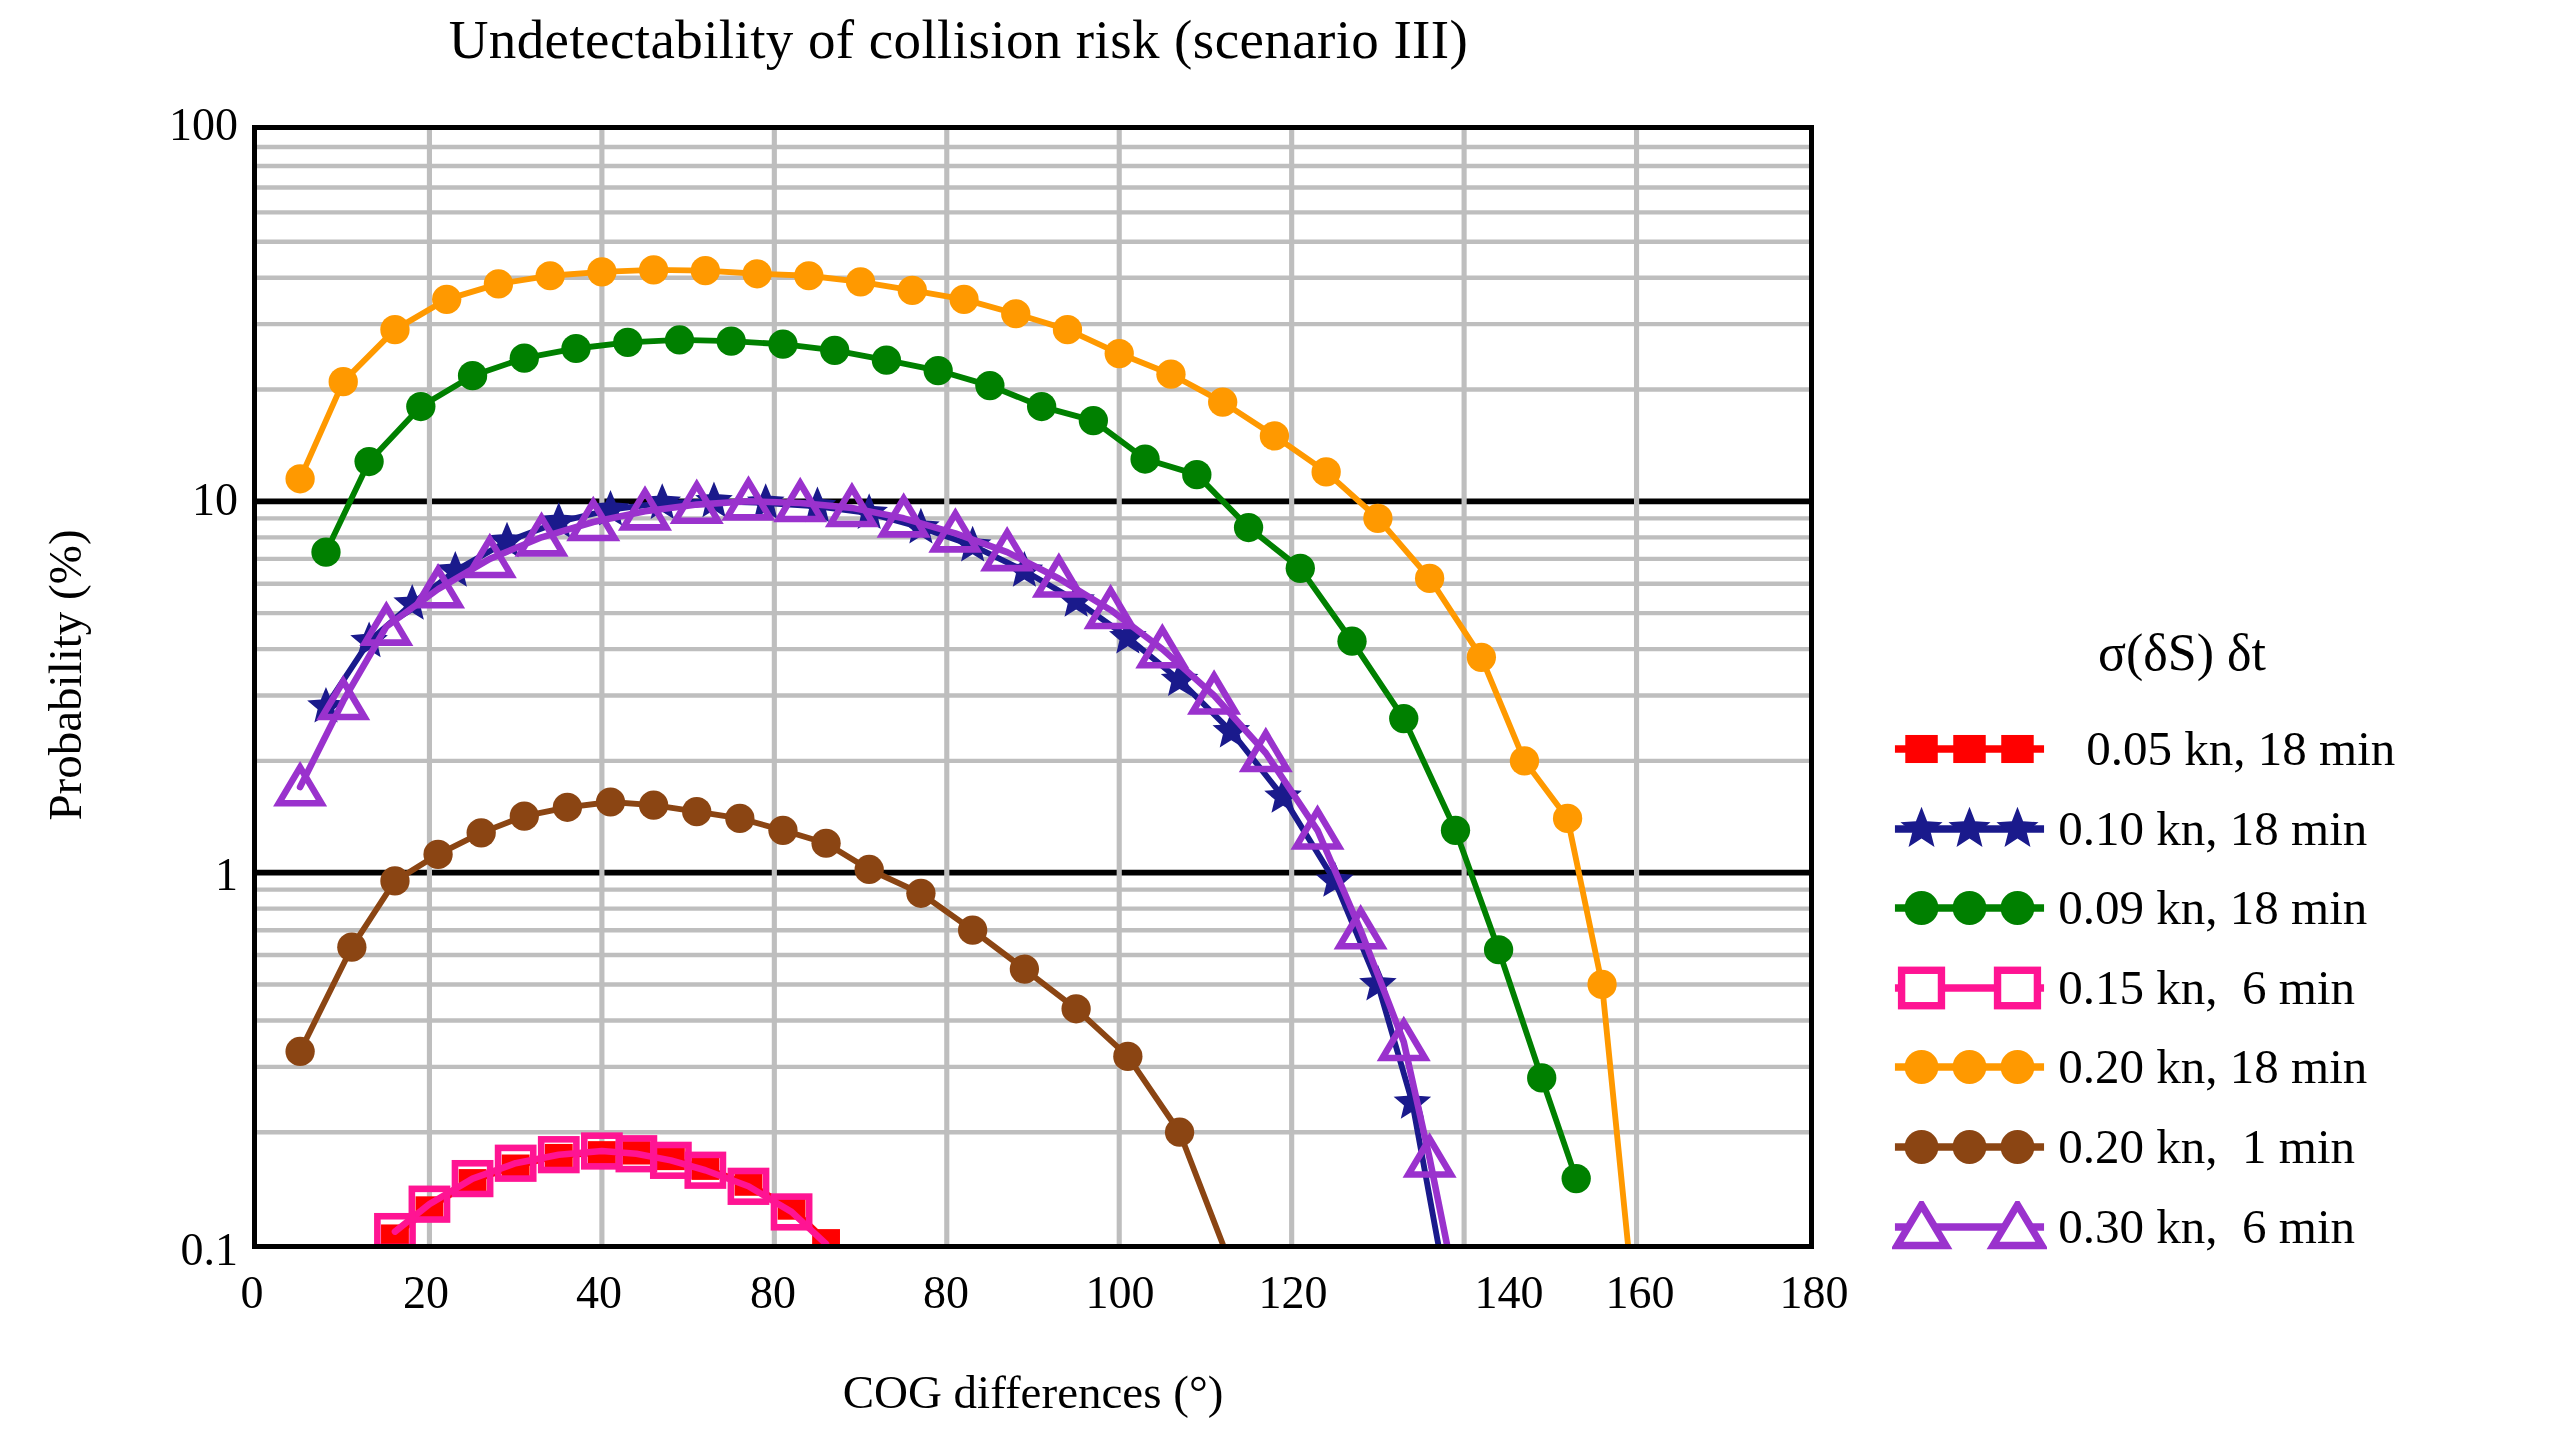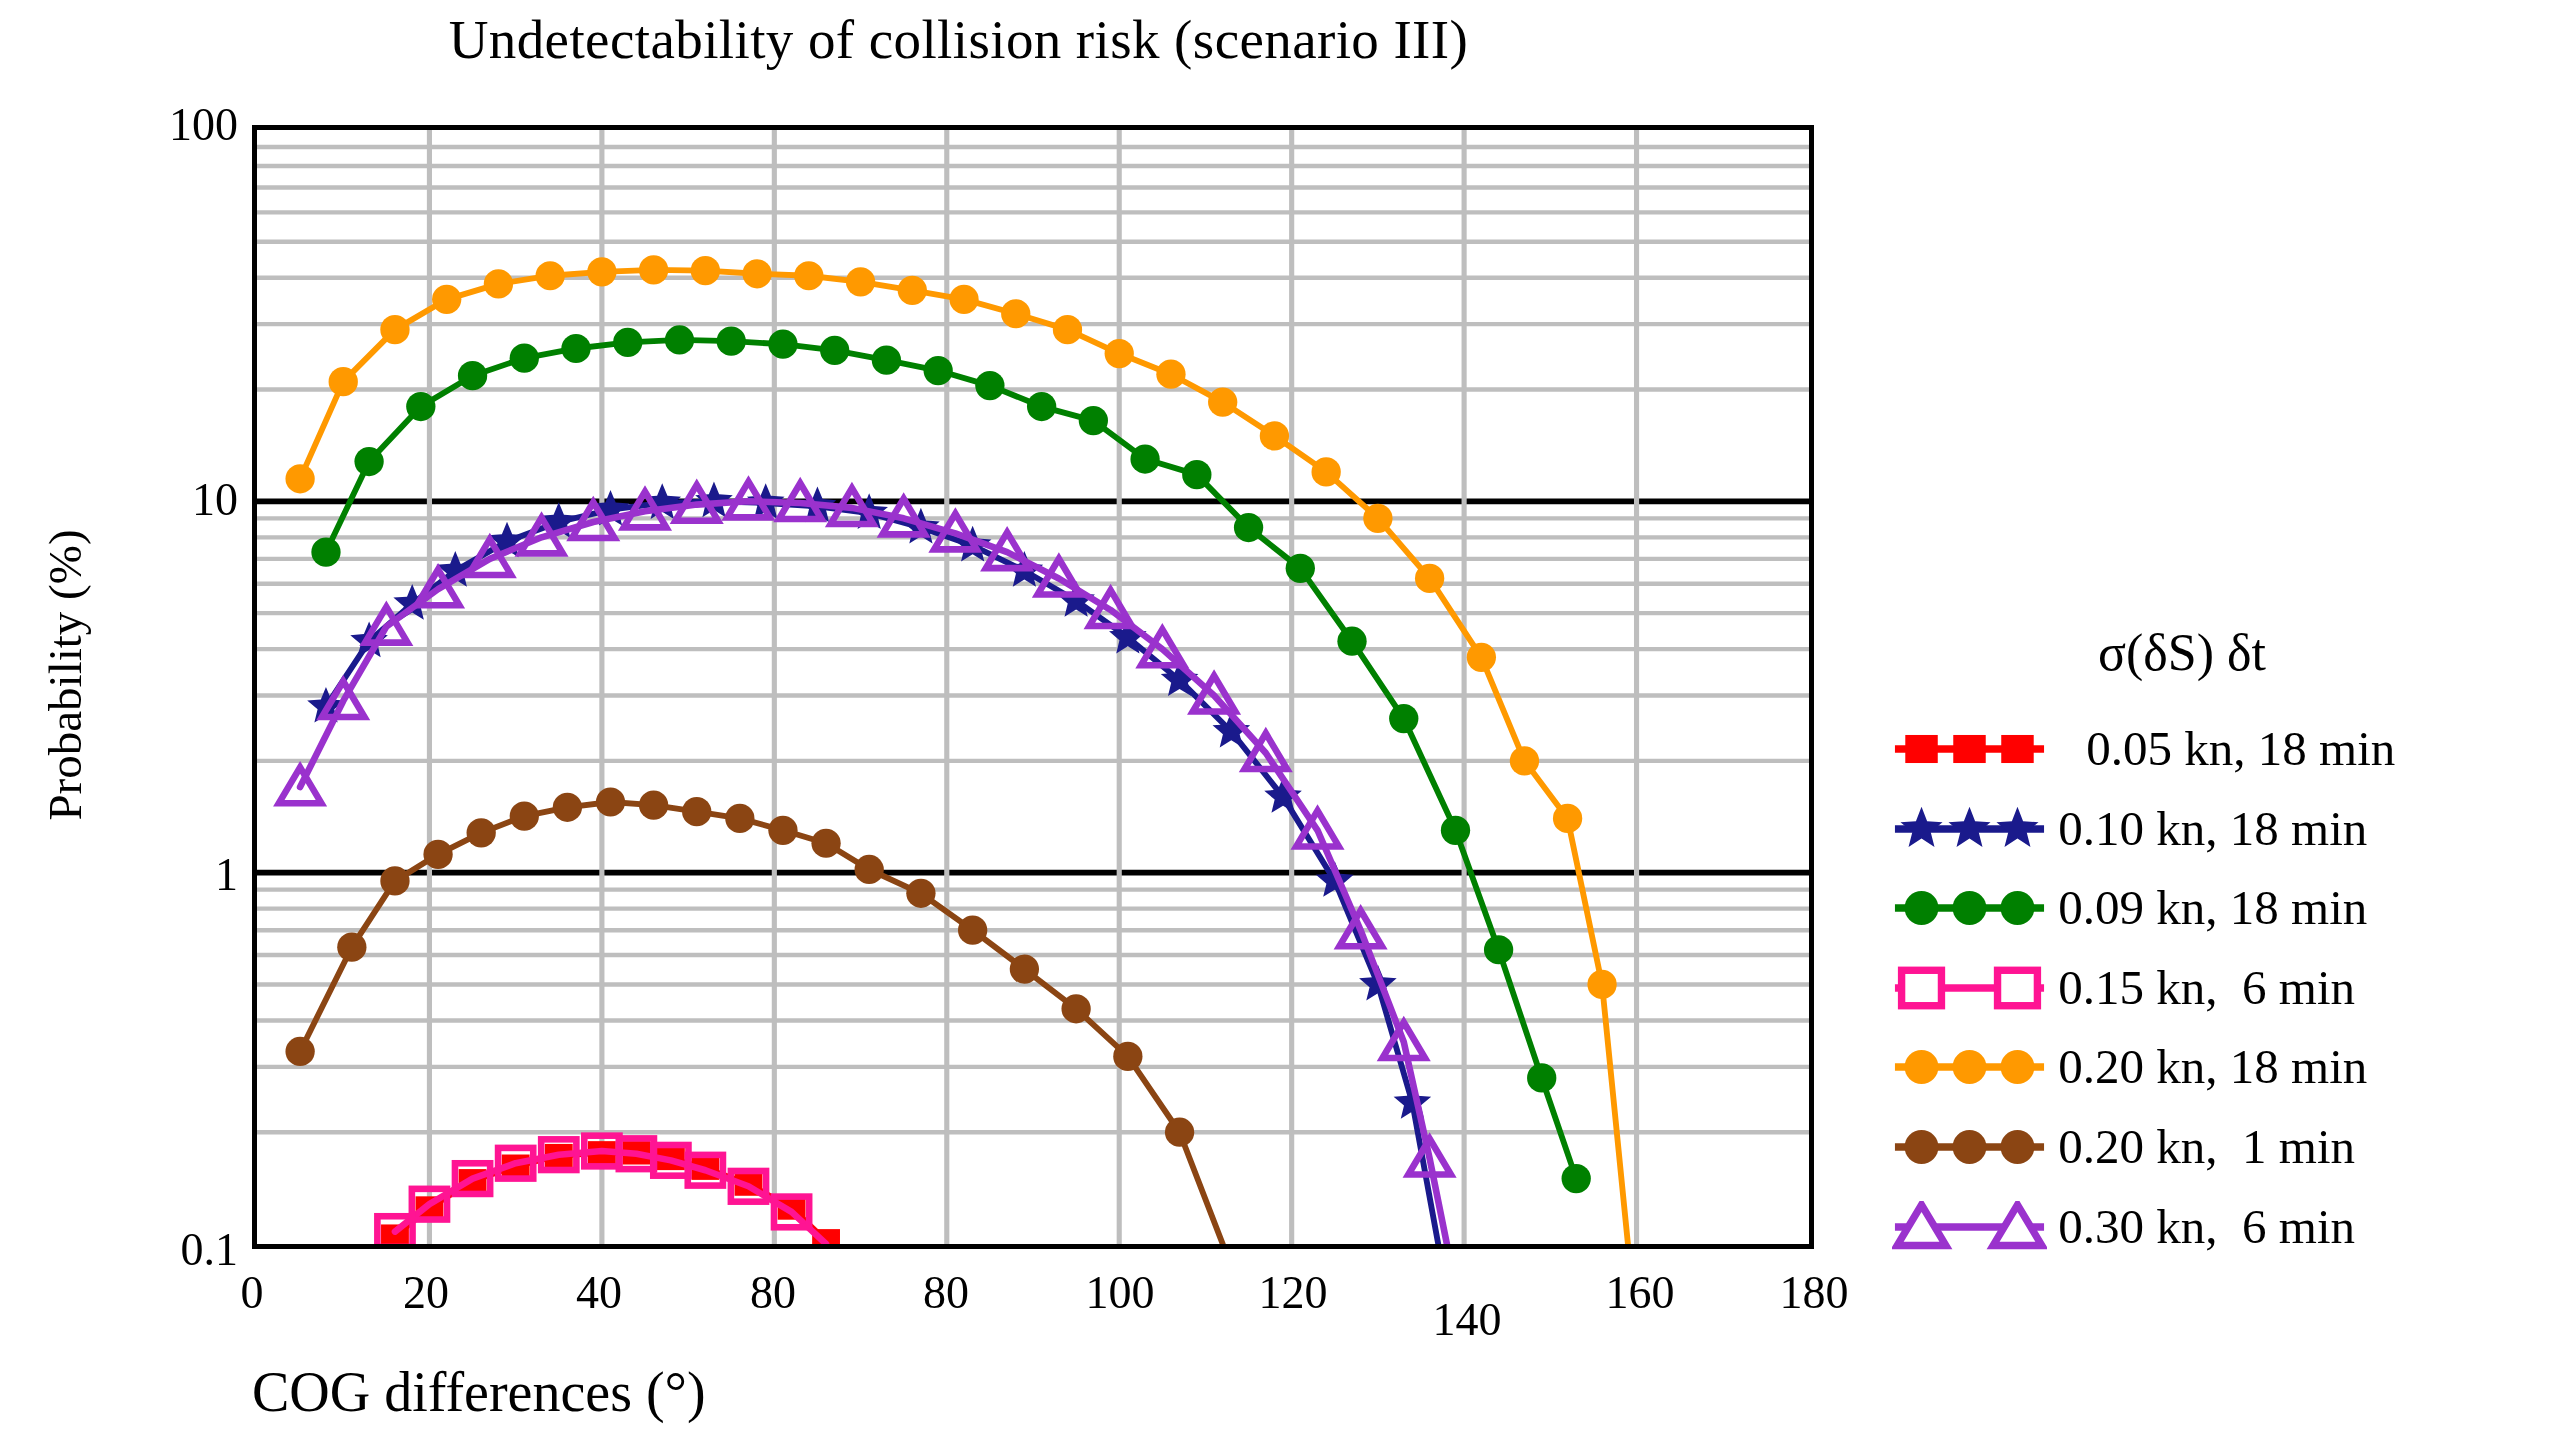--- a/index.html
+++ b/index.html
@@ -79,21 +79,22 @@
     left: 0;
     top: 1270px;
     width: 2576px;
     height: 59px;
   }
   #x-axis-title {
     position: absolute;
     left: 252px;
     top: 1364px;
     width: 1562px;
-    font-size: 56px;
+    text-align: center;
+    font-size: 47px;
     line-height: 56px;
     white-space: nowrap;
   }
   #y-axis-title {
     position: absolute;
     left: -193px;
     top: 649px;
     width: 516px;
     text-align: center;
     font-size: 47px;
@@ -157,21 +158,21 @@
       <div class="ytick-label" style="top: 1227px;">0.1</div>
     </div>
   <div id="xtick-wrap">
       <div class="xtick-label" style="left: 252px;">0</div>
       <div class="xtick-label" style="left: 426px;">20</div>
       <div class="xtick-label" style="left: 599px;">40</div>
       <div class="xtick-label" style="left: 773px;">80</div>
       <div class="xtick-label" style="left: 946px;">80</div>
       <div class="xtick-label" style="left: 1120px;">100</div>
       <div class="xtick-label" style="left: 1293px;">120</div>
-      <div class="xtick-label" style="left: 1467px; margin-top: 27px;">140</div>
+      <div class="xtick-label" style="left: 1509px;">140</div>
       <div class="xtick-label" style="left: 1640px;">160</div>
       <div class="xtick-label" style="left: 1814px;">180</div>
     </div>
 
   <div id="y-axis-title">Probability (%)</div>
   <div id="x-axis-title">COG differences (°)</div>
 
   <div id="plot-frame">
     <svg id="plot-inner" viewBox="0 0 2118 1525" preserveAspectRatio="none">
         <g>

